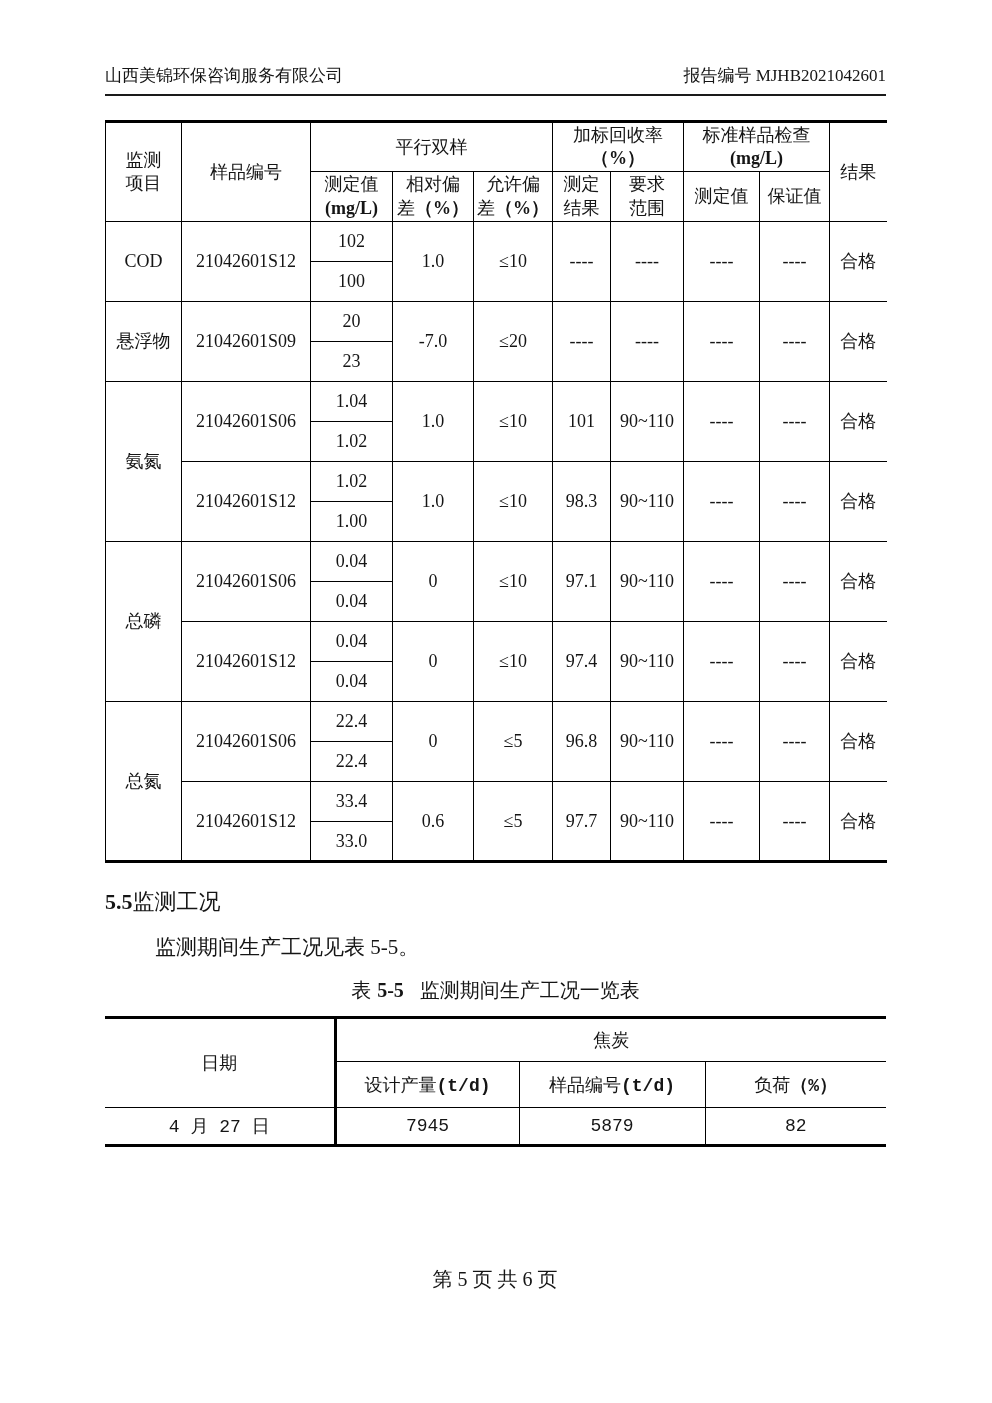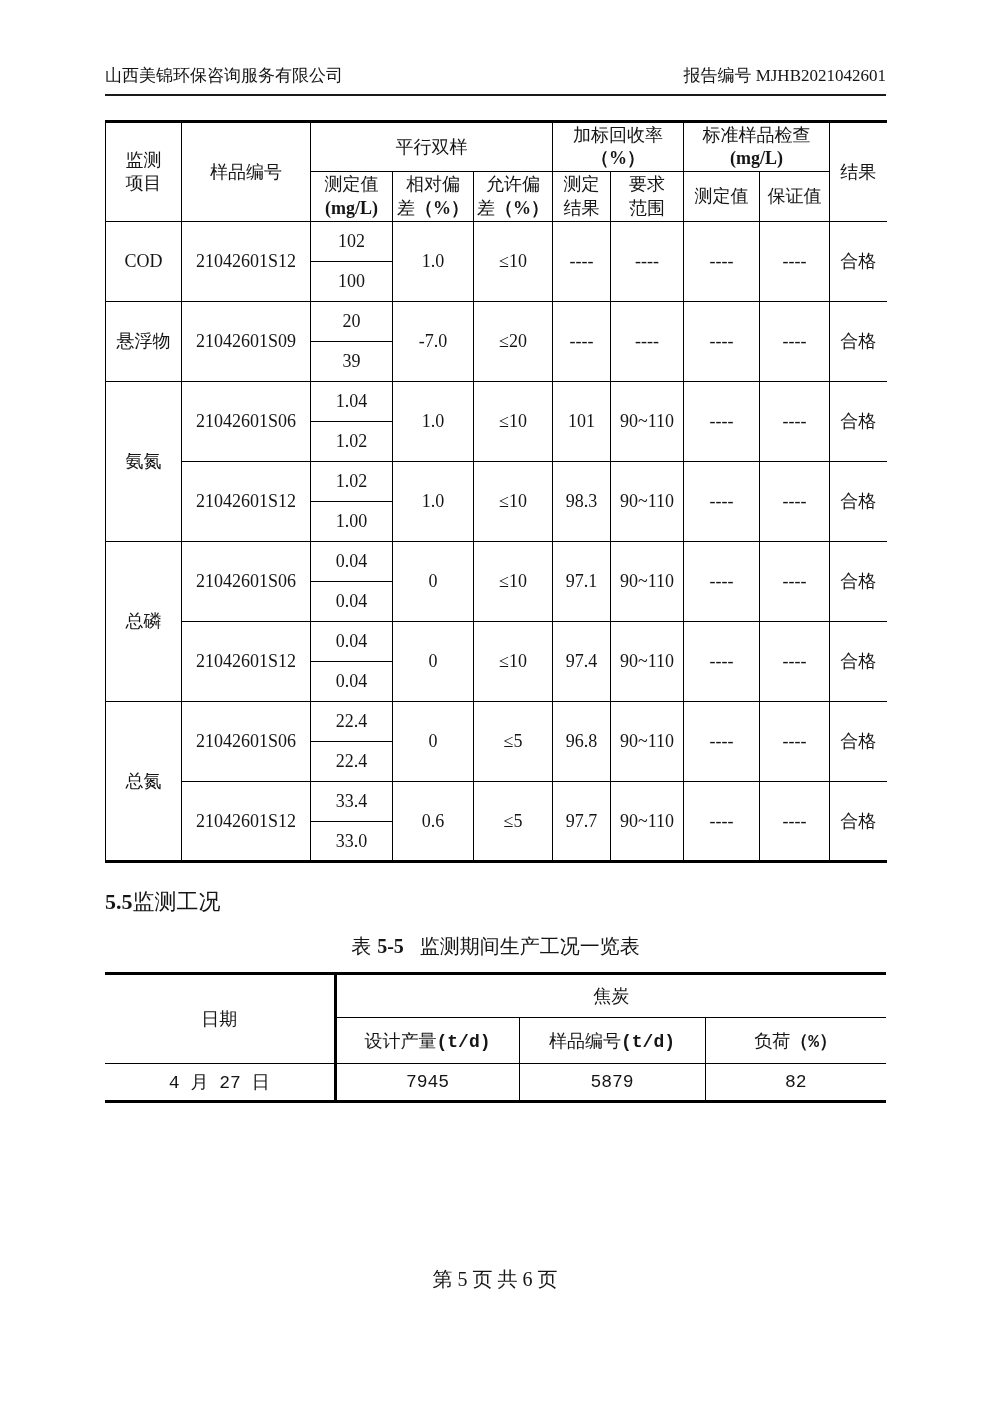--- a/index.html
+++ b/index.html
@@ -184,21 +184,21 @@
         <td class="vcell">20</td>
         <td rowspan="2">-7.0</td>
         <td rowspan="2">≤20</td>
         <td rowspan="2">----</td>
         <td rowspan="2">----</td>
         <td rowspan="2">----</td>
         <td rowspan="2">----</td>
         <td rowspan="2">合格</td>
       </tr>
       <tr>
-        <td class="vcell">39</td>
+        <td class="vcell">23</td>
       </tr>
 
       <tr>
         <td rowspan="4">氨氮</td>
         <td rowspan="2">21042601S06</td>
         <td class="vcell">1.04</td>
         <td rowspan="2">1.0</td>
         <td rowspan="2">≤10</td>
         <td rowspan="2">101</td>
         <td rowspan="2">90~110</td>
@@ -286,20 +286,21 @@
       <tr>
         <td class="vcell">33.0</td>
       </tr>
     </tbody>
   </table>
 
   <div class="section-heading">
     <b>5.5</b><span>监测工况</span>
   </div>
 
+  <div class="para">监测期间生产工况见表 5-5。</div>
 
   <div class="caption">
     <span class="cap-prefix">表</span><b>5-5</b><span>监测期间生产工况一览表</span>
   </div>
 
   <table class="prod">
     <colgroup>
       <col style="width:230px">
         <col style="width:184px">
         <col style="width:186px">

